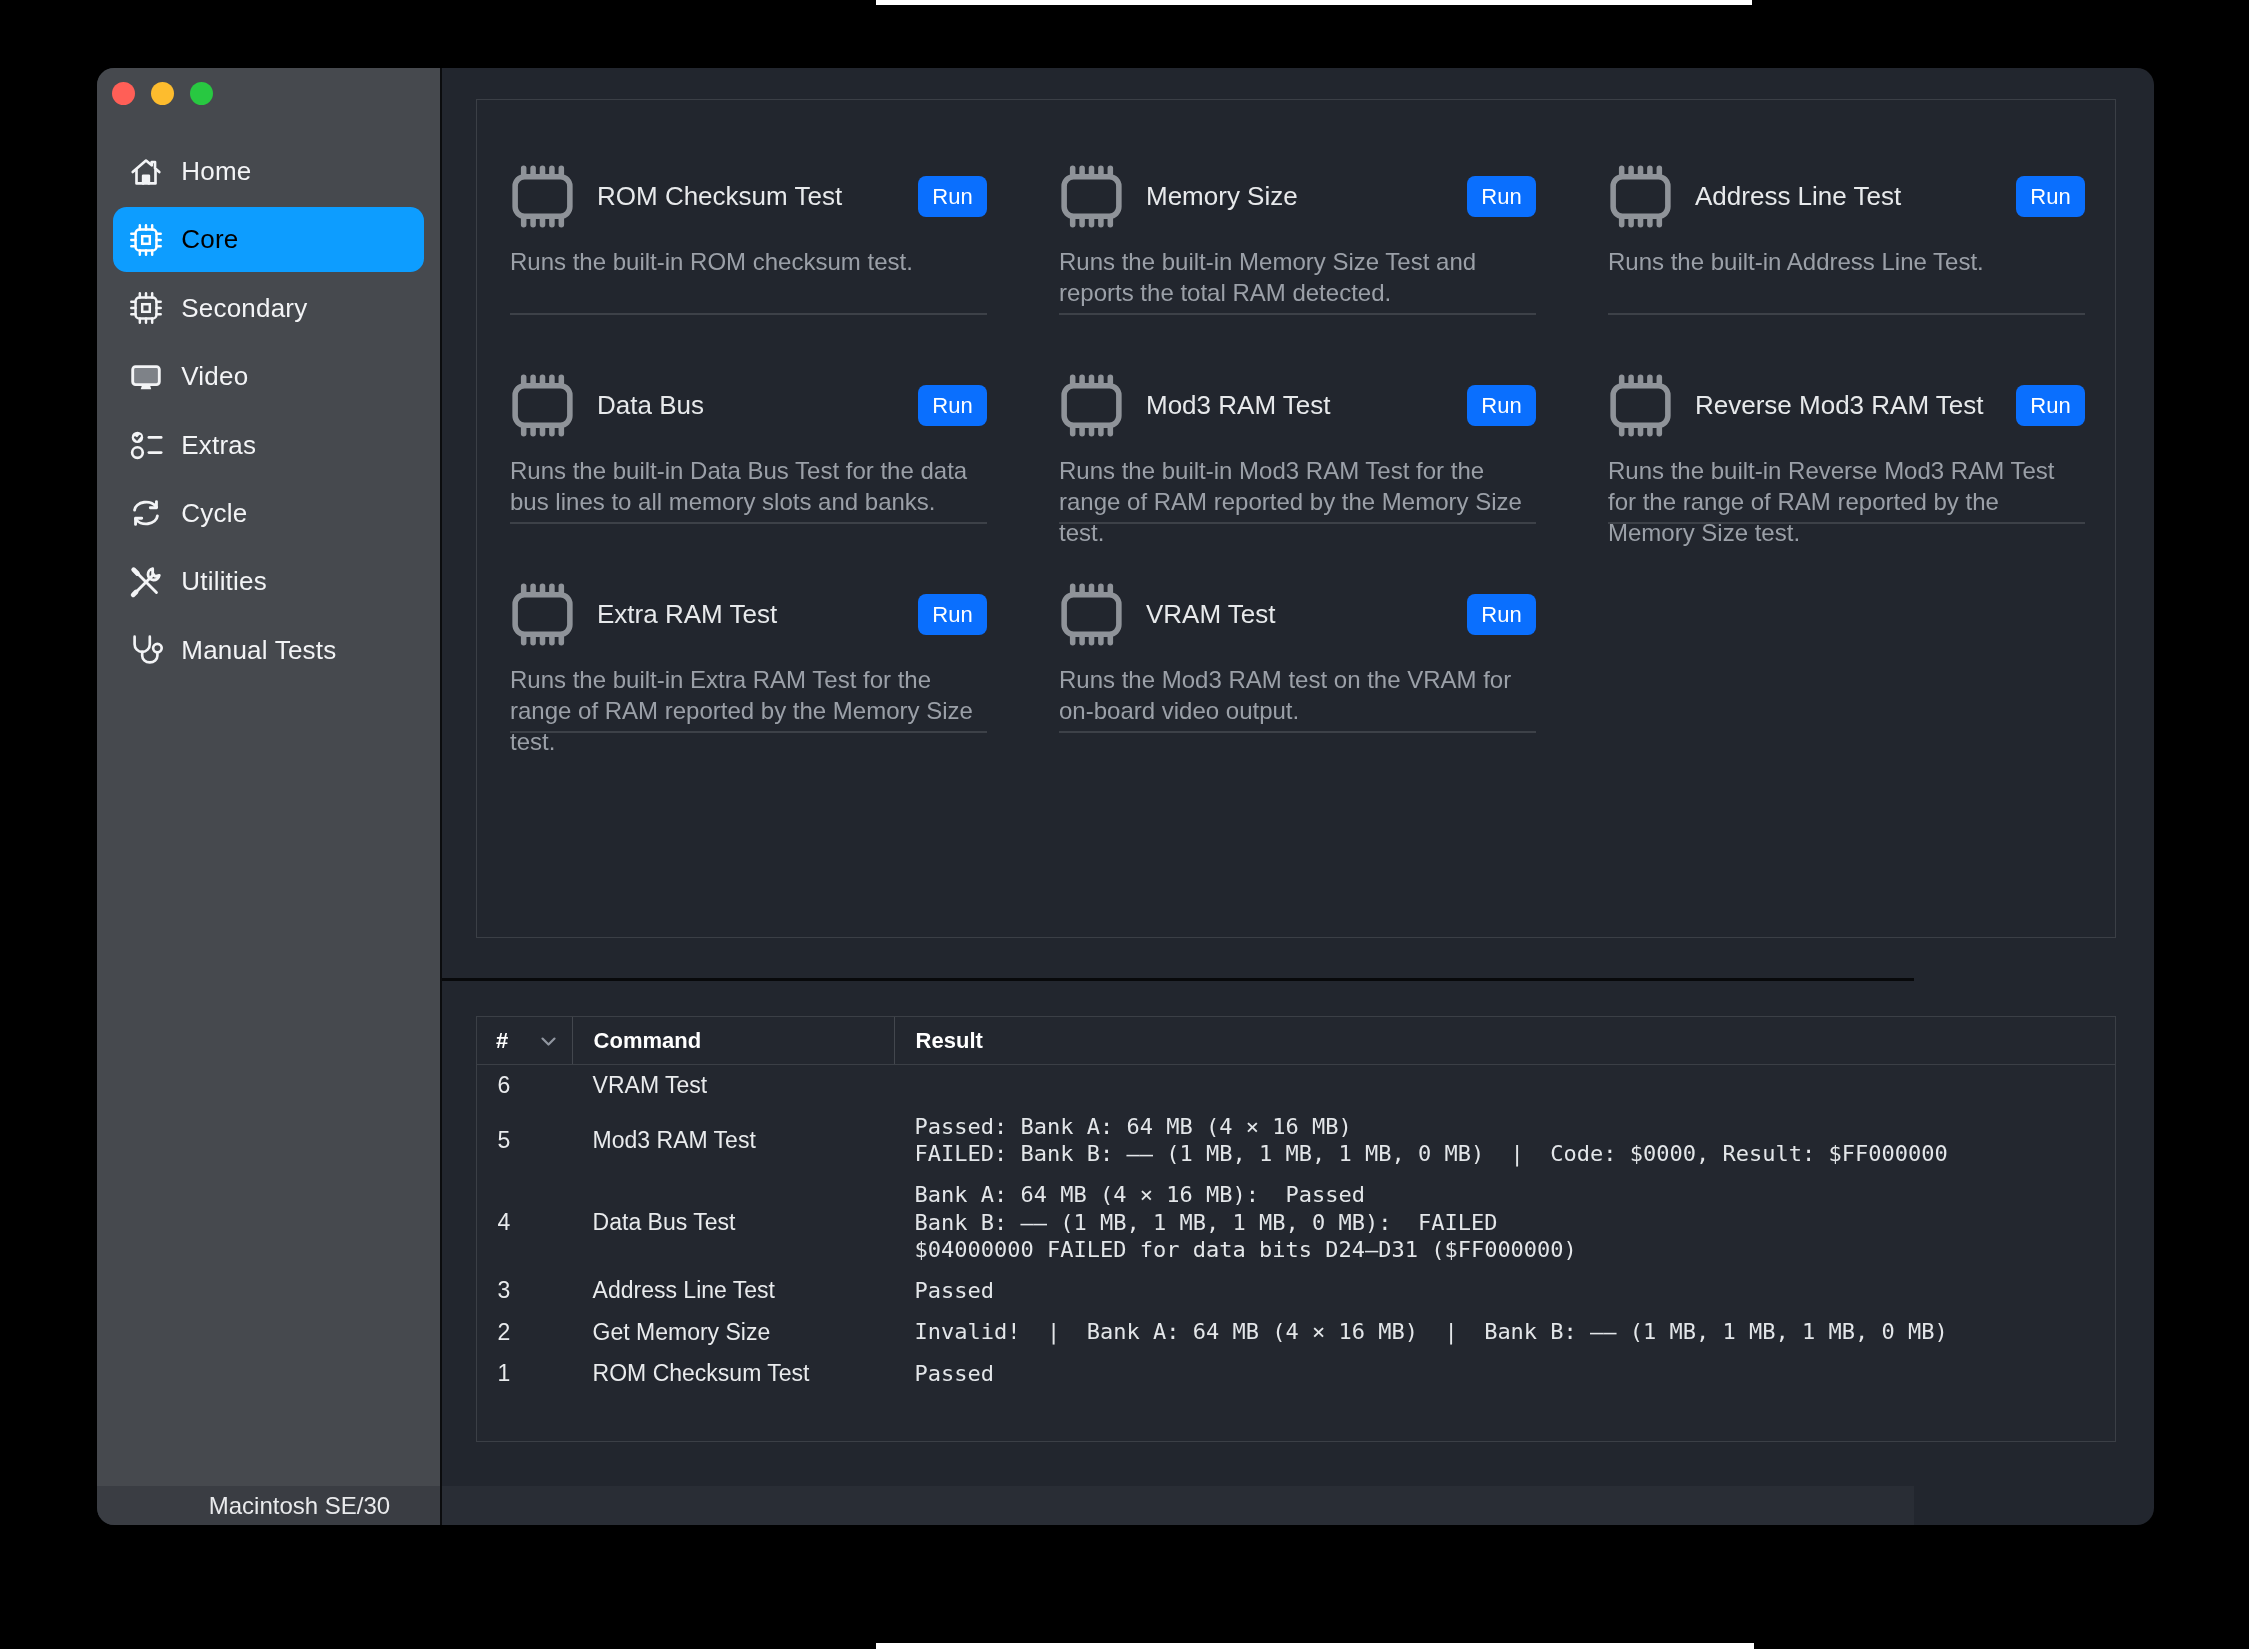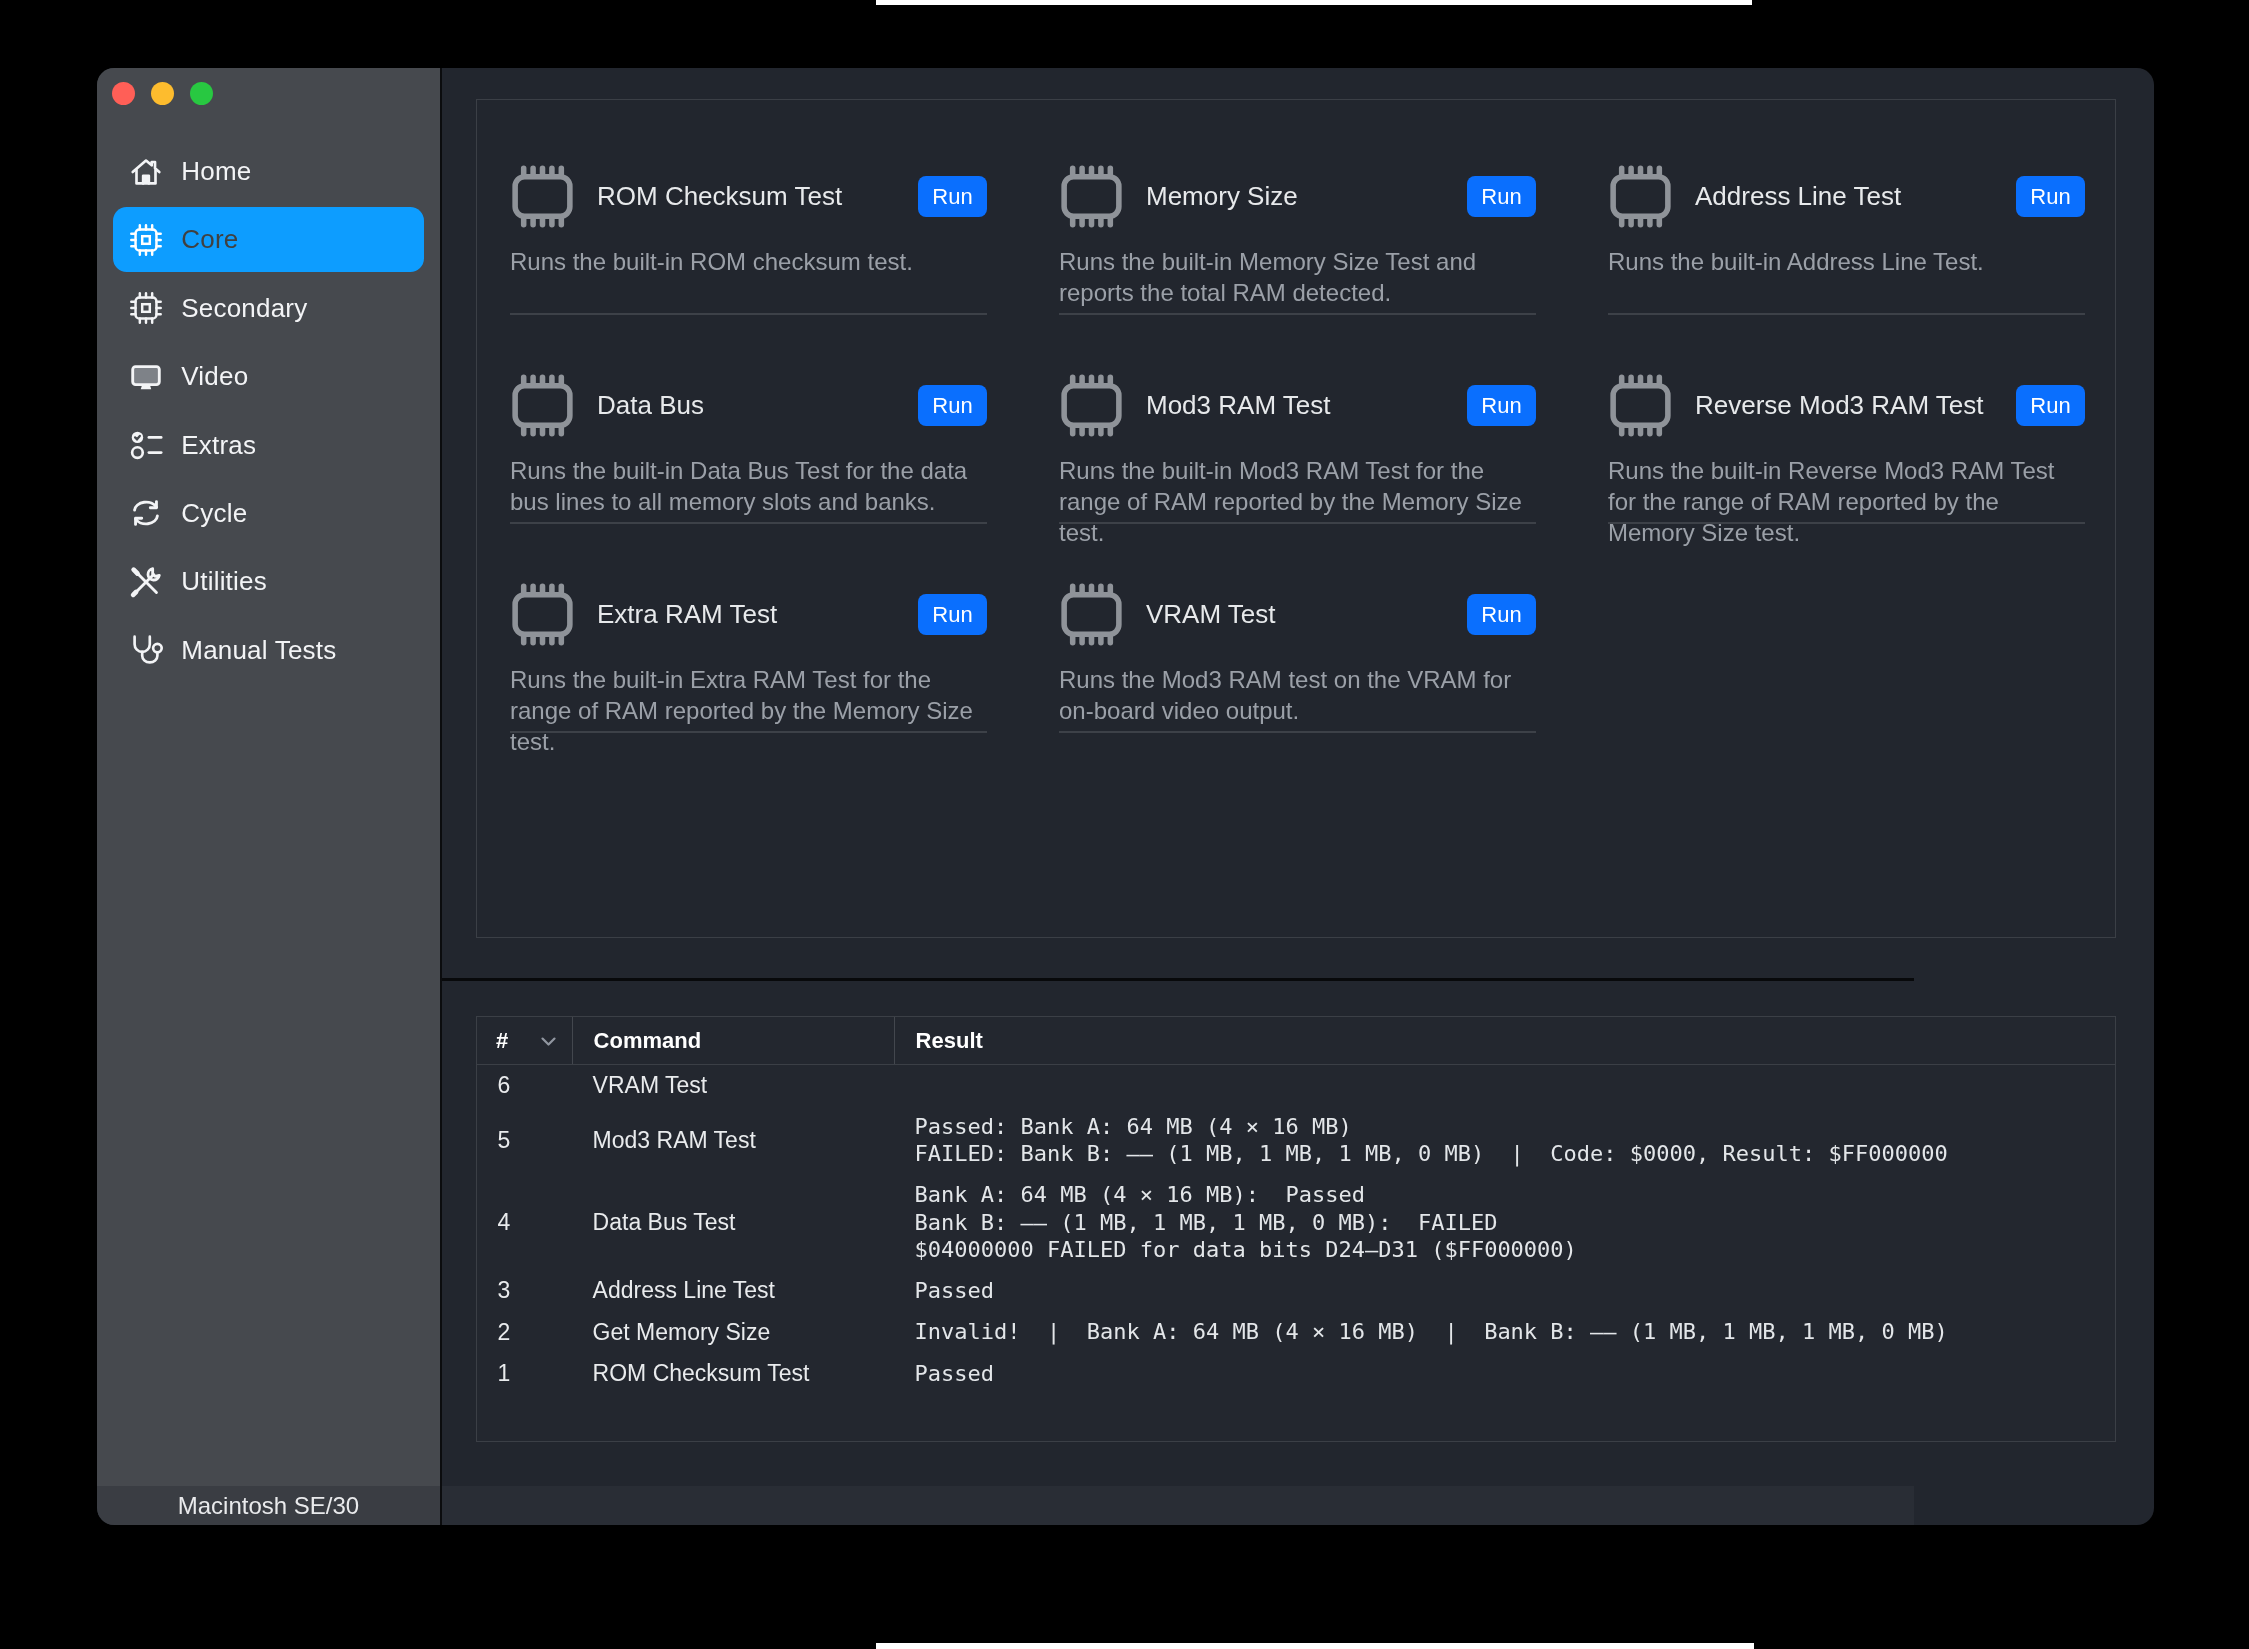--- a/index.html
+++ b/index.html
@@ -25,26 +25,26 @@
   .tl.green{left:93px;background:#28c841;}
 
   .nav{position:absolute;top:71px;left:16.3px;right:16.3px;}
   .nav-item{
     height:65px;border-radius:13.7px;display:flex;align-items:center;
     padding-left:13.7px;margin-bottom:3.4px;cursor:default;
   }
   .nav-item.active{background:#0d9dff;}
   .nav-icon{width:38px;height:38px;margin-right:16.3px;flex:0 0 auto;}
   .nav-label{font-size:26px;color:#f3f4f6;letter-spacing:0.2px;}
-  .nav-item.active .nav-label{color:#404040;}
+  .nav-item.active .nav-label{color:#000000;}
 
   .sidebar-footer{
     position:absolute;left:0;top:1418px;width:343px;height:39px;background:#3a3d43;
     display:flex;align-items:center;justify-content:center;
-    color:#e9eaec;font-size:24px;
+    color:#e9eaec;font-size:24px;padding-left:31px;
   }
 
   .v-divider{position:absolute;left:343px;top:0;width:1.7px;height:100%;background:#0b0c0e;}
 
   
   .content{position:absolute;left:345px;top:0;width:1472px;height:1457px;}
 
   .cards-panel{
     position:absolute;left:34px;top:31px;width:1640px;height:839px;
     border:1.7px solid #3b3f46;box-sizing:border-box;

